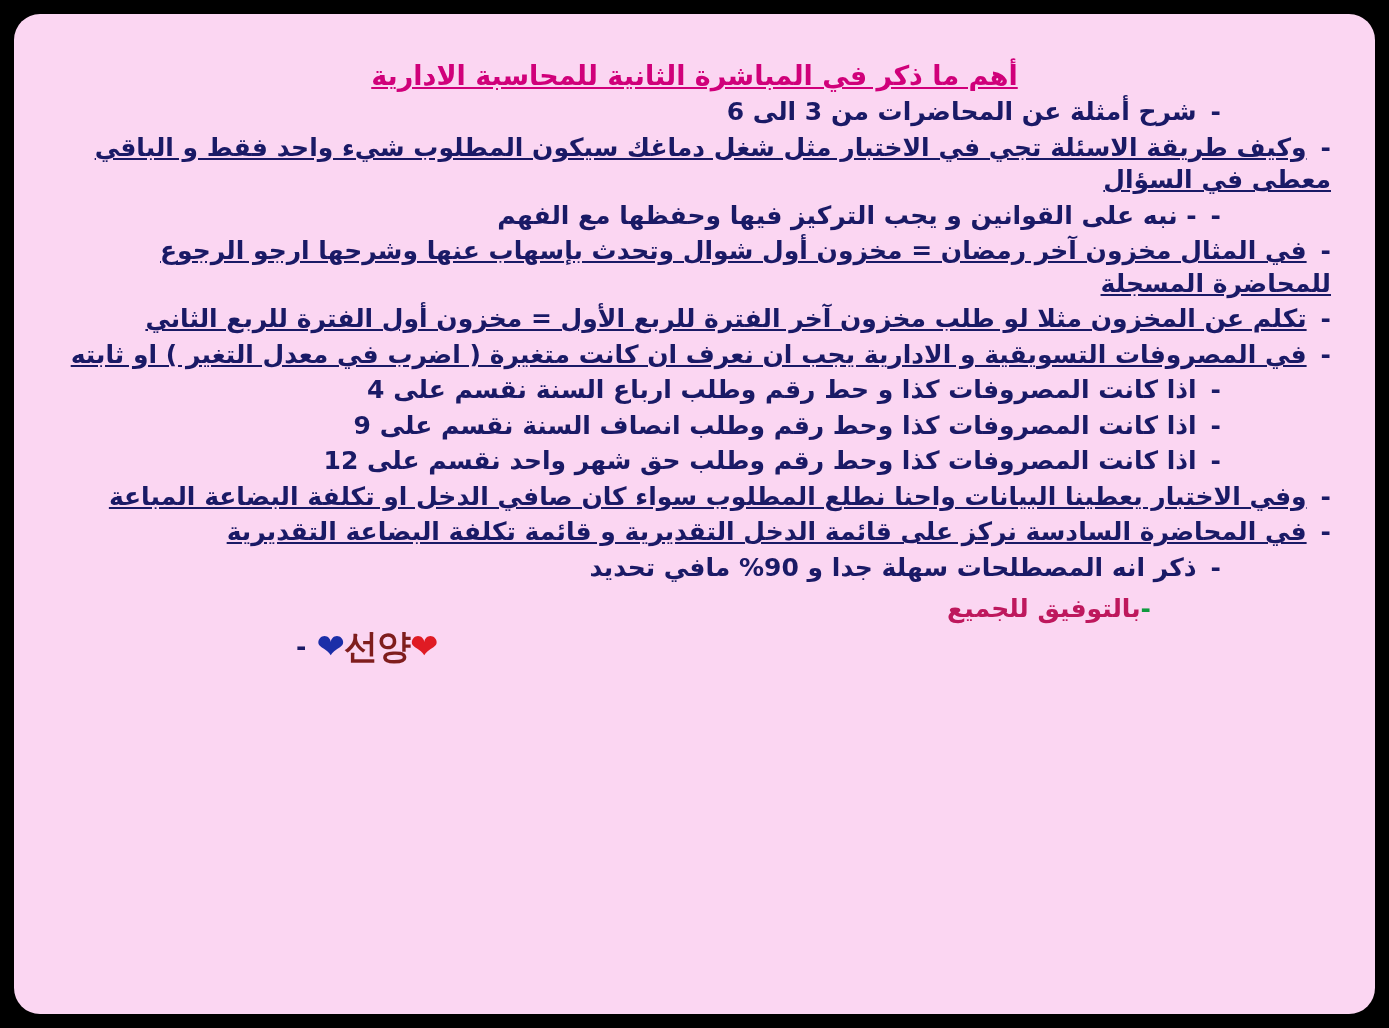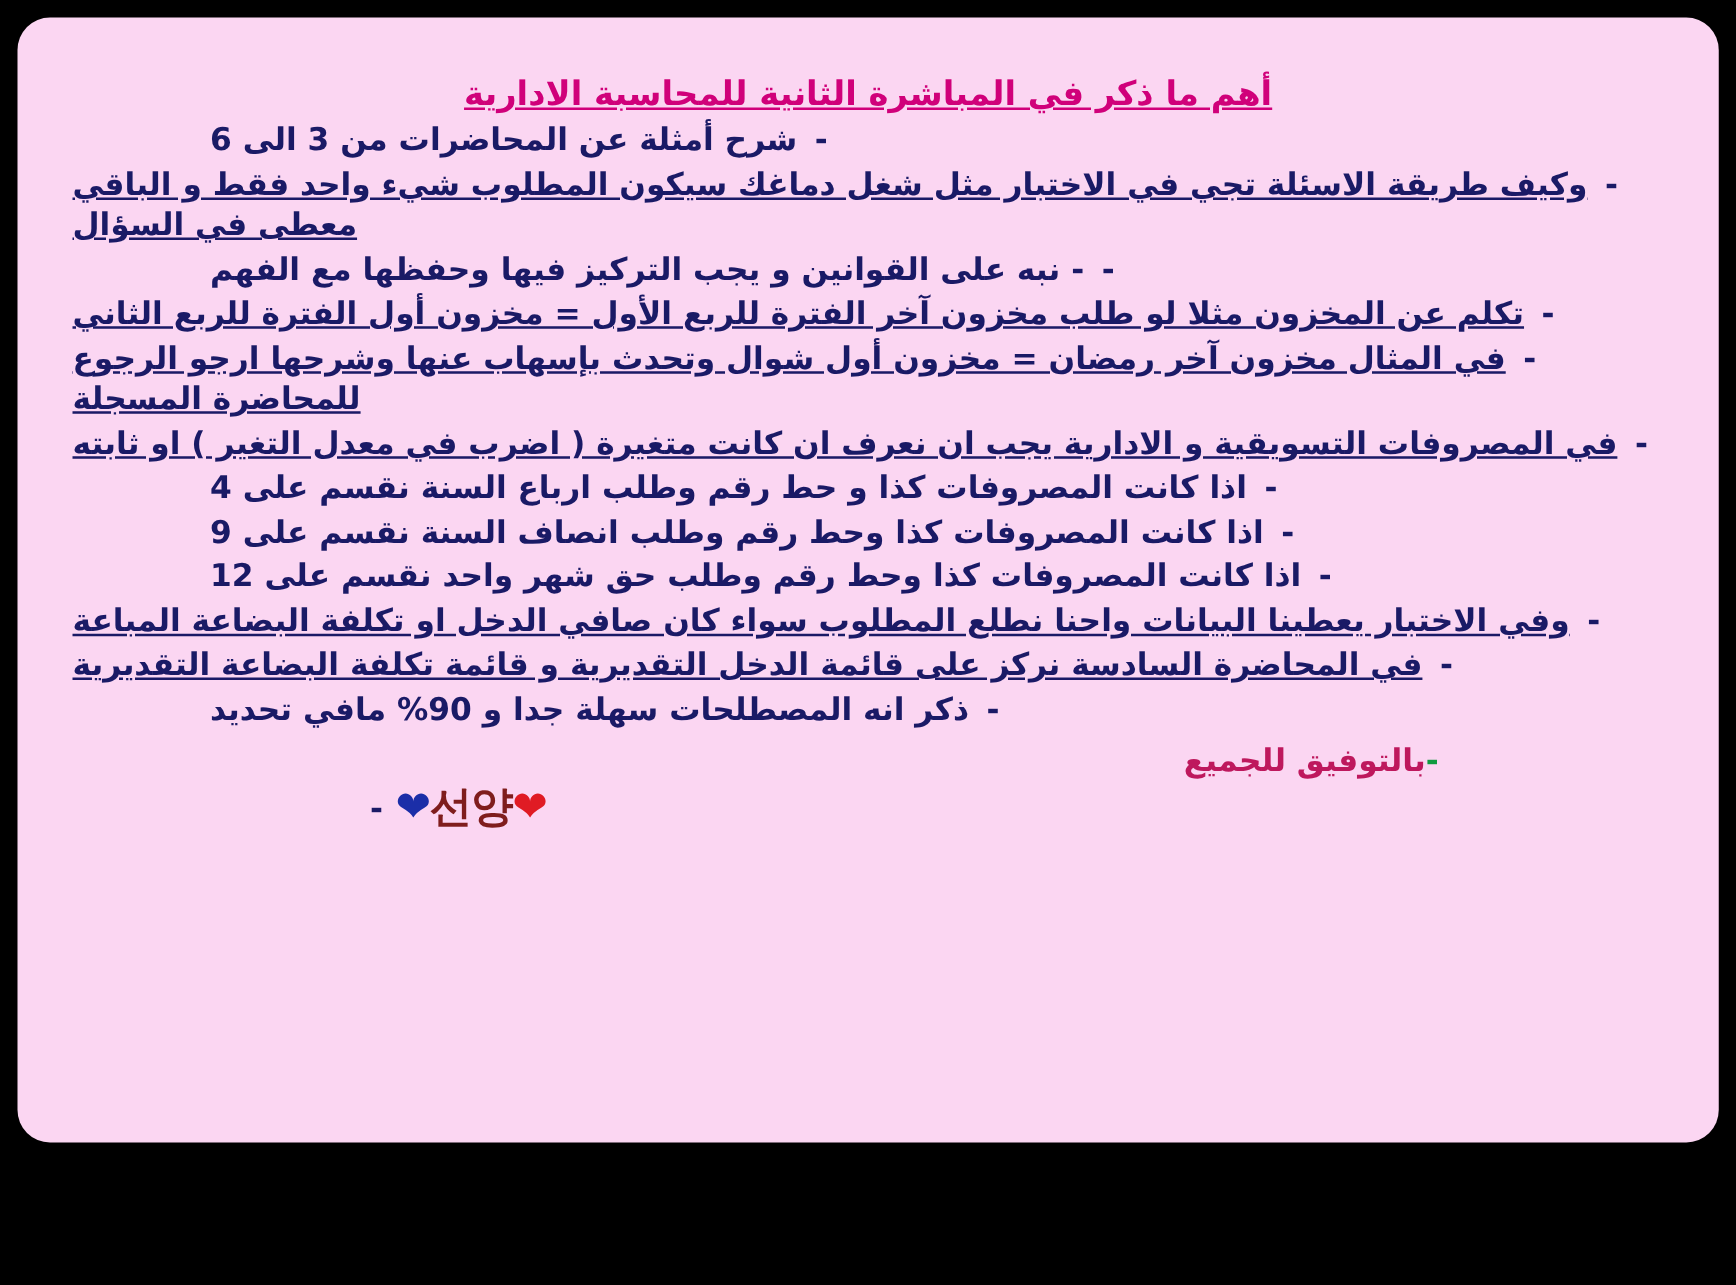--- a/index.html
+++ b/index.html
@@ -11,21 +11,21 @@
     width: 1389px;
     height: 1028px;
     overflow: hidden;
     font-family: "DejaVu Sans", "Liberation Sans", sans-serif;
   }
   .page {
     position: absolute;
     left: 14px;
     top: 14px;
     width: 1361px;
-    height: 900px;
+    height: 1000px;
     background: #fbd6f2;
     border-radius: 26px;
     box-sizing: border-box;
     padding: 46px 34px 10px 34px;
     direction: rtl;
   }
   .title {
     text-align: center;
     color: #d0007a;
     font-weight: bold;
@@ -38,21 +38,21 @@
     margin: 0;
     padding: 0;
   }
   .line {
     display: block;
     color: #1a1a66;
     font-weight: bold;
     font-size: 25px;
     line-height: 1.3;
     margin: 3px 0;
-    text-align: left;
+    text-align: right;
   }
   .line .dash {
     display: inline-block;
     margin-left: 14px;
     color: #1a1a66;
   }
   .line .txt {
     display: inline;
   }
   
@@ -109,25 +109,25 @@
 
     <div class="line w-wide">
       <span class="dash">-</span><span class="txt">وكيف طريقة الاسئلة تجي في الاختبار مثل شغل دماغك سيكون المطلوب شيء واحد فقط و الباقي معطى في السؤال</span>
     </div>
 
     <div class="line w-narrow">
       <span class="dash">-</span><span class="txt">- نبه على القوانين و يجب التركيز فيها وحفظها مع الفهم</span>
     </div>
 
     <div class="line w-wide">
-      <span class="dash">-</span><span class="txt">تكلم عن المخزون مثلا لو طلب مخزون آخر الفترة للربع الأول = مخزون أول الفترة للربع الثاني</span>
+      <span class="dash">-</span><span class="txt">في المثال مخزون آخر رمضان = مخزون أول شوال وتحدث بإسهاب عنها وشرحها ارجو الرجوع للمحاضرة المسجلة</span>
     </div>
 
     <div class="line w-wide">
-      <span class="dash">-</span><span class="txt">في المثال مخزون آخر رمضان = مخزون أول شوال وتحدث بإسهاب عنها وشرحها ارجو الرجوع للمحاضرة المسجلة</span>
+      <span class="dash">-</span><span class="txt">تكلم عن المخزون مثلا لو طلب مخزون آخر الفترة للربع الأول = مخزون أول الفترة للربع الثاني</span>
     </div>
 
     <div class="line w-wide">
       <span class="dash">-</span><span class="txt">في المصروفات التسويقية و الادارية يجب ان نعرف ان كانت متغيرة ( اضرب في معدل التغير )  او ثابته</span>
     </div>
 
     <div class="line w-narrow">
       <span class="dash">-</span><span class="txt">اذا كانت المصروفات كذا و حط رقم وطلب ارباع السنة نقسم على 4</span>
     </div>
 

